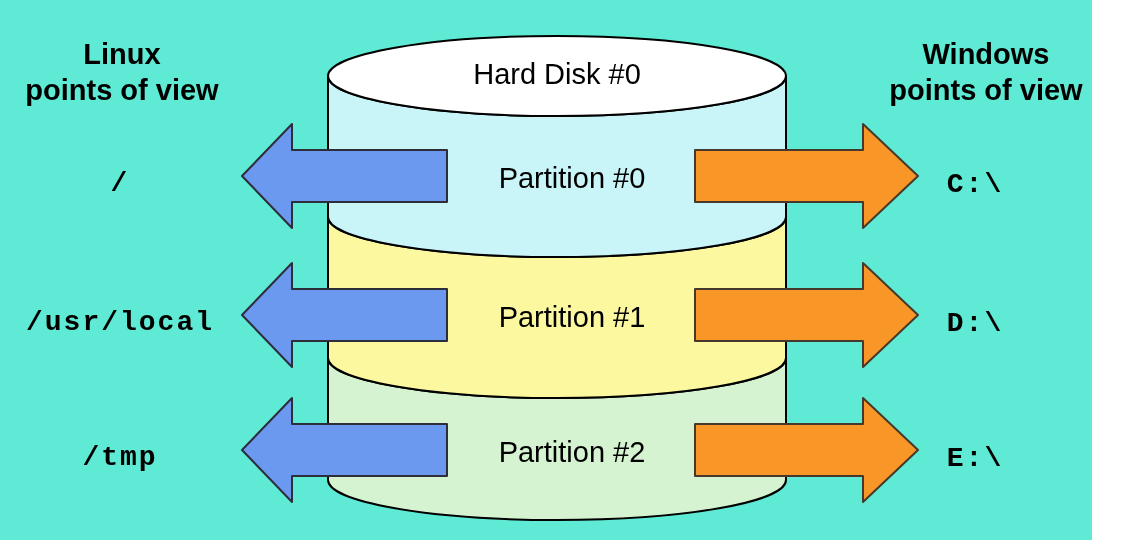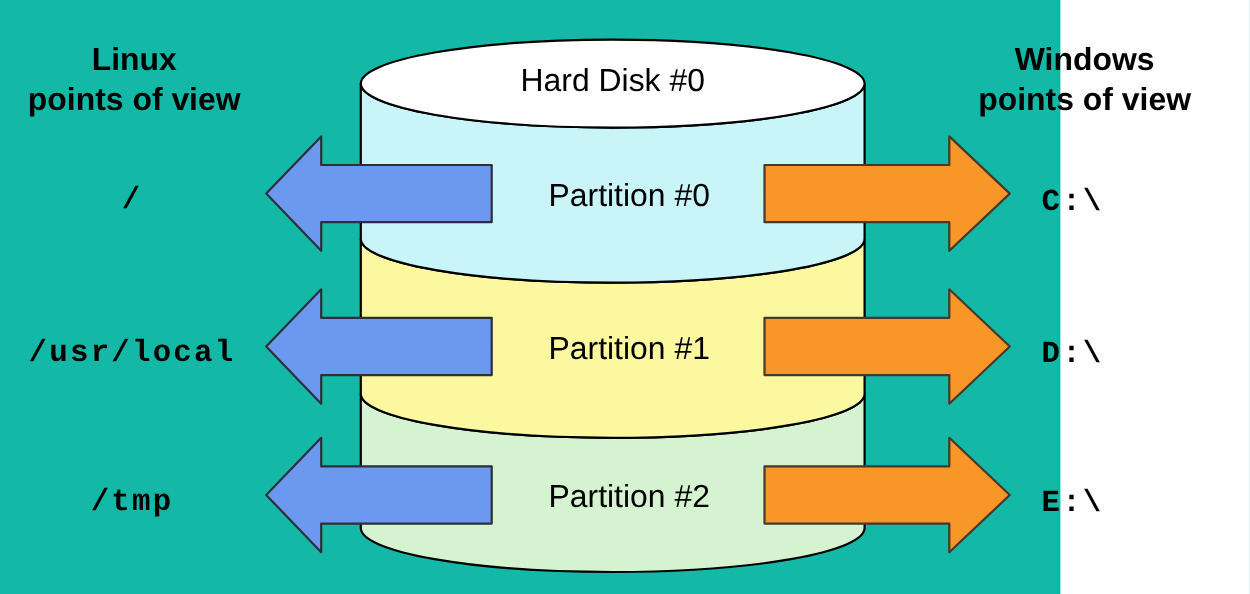--- a/index.html
+++ b/index.html
@@ -5,23 +5,23 @@
   html, body {
     margin: 0;
     padding: 0;
     background: #ffffff;
     width: 1136px;
     height: 540px;
     overflow: hidden;
   }
   .stage {
     position: relative;
-    width: 964px;
+    width: 1092px;
     height: 540px;
-    background: #14b8a6;
+    background: #5eead4;
   }
   svg { display: block; }
   .band, .disk-top {
     stroke: #000000;
     stroke-width: 2;
   }
   .arrow-blue {
     stroke: #2e2e3a;
     stroke-width: 2;
     stroke-linejoin: round;

